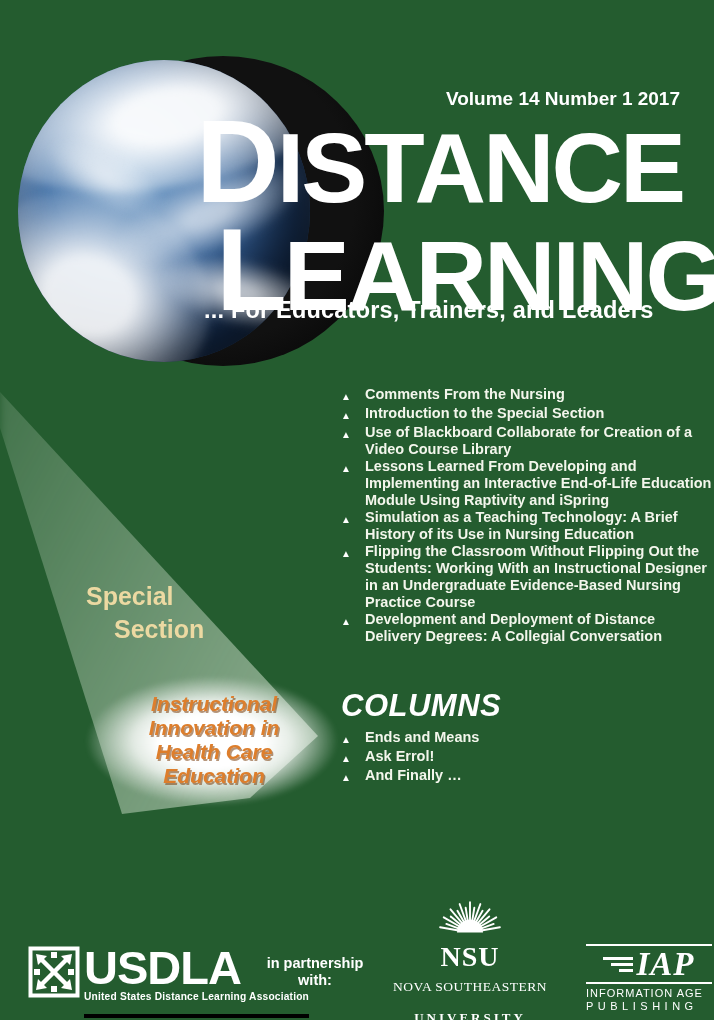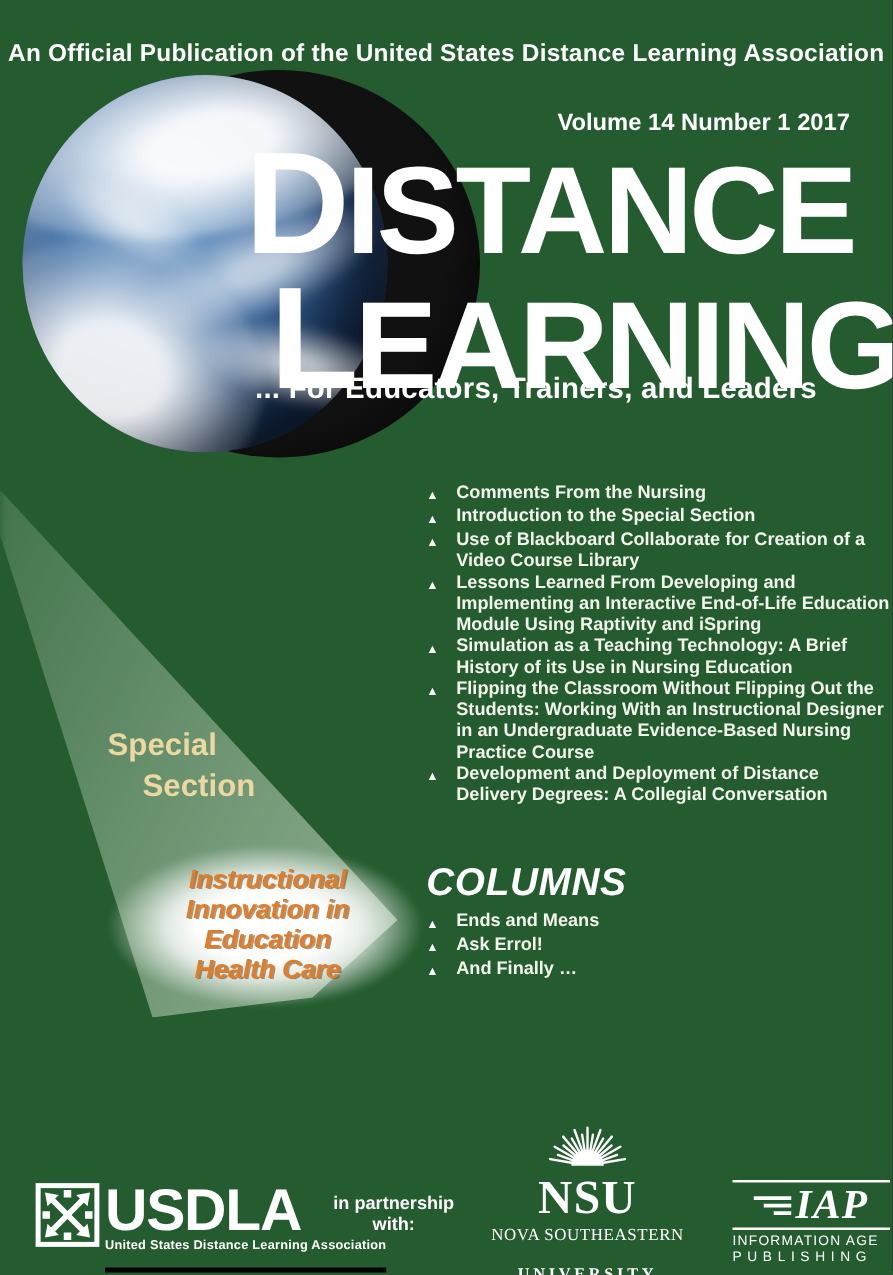--- a/index.html
+++ b/index.html
@@ -95,40 +95,39 @@
   .usdla-acr { font-weight:bold; font-size:47px; line-height:44px; letter-spacing:-1px; }
   .usdla-full {
     font-weight:bold; font-size:10.2px; letter-spacing:.2px; margin-top:1px;
     border-bottom:4px solid #000000; padding-bottom:12px; white-space:nowrap;
   }
   .partnership {
     position:absolute; left:250px; top:955px; width:130px; text-align:center;
     color:#fff; font-weight:bold; font-size:14.5px; line-height:17px;
   }
   .nsu { position:absolute; left:380px; top:884px; width:180px; text-align:center; color:#fff; }
-  .nsu-acr { font-family:"Liberation Serif", serif; font-weight:bold; font-size:38px; line-height:38px; letter-spacing:1px; margin-top:-2px; }
+  .nsu-acr { font-family:"Liberation Serif", serif; font-weight:bold; font-size:28px; line-height:38px; letter-spacing:1px; margin-top:-2px; }
   .nsu-l1 { font-family:"Liberation Serif", serif; font-weight:normal; font-size:13.5px; letter-spacing:.5px; margin-top:3px; }
   .nsu-l2 { font-family:Liberation Serif, serif; font-weight:bold; font-size:13px; letter-spacing:3px; margin-top:15px; }
   .nsu-rule { height:2px; background:#fff; margin:4px 6px 3px 6px; }
   .iap { position:absolute; left:586px; top:944px; width:126px; color:#fff; }
   .iap-rule { height:2px; background:#fff; }
   .iap-mid { display:flex; align-items:center; justify-content:center; padding:1px 0 1px 0; }
   .iap-stripes { display:flex; flex-direction:column; align-items:flex-end; gap:3px; margin-right:3px; }
   .iap-stripes span { display:block; height:3px; background:#fff; }
   .iap-s1 { width:30px; } .iap-s2 { width:22px; } .iap-s3 { width:14px; }
   .iap-acr { font-family:"Liberation Serif", serif; font-weight:bold; font-style:italic; font-size:33px; line-height:34px; letter-spacing:1px; }
   .iap-l1 { font-size:11px; letter-spacing:1px; margin-top:3px; }
   .iap-l2 { font-size:11px; letter-spacing:4.5px; margin-top:1px; }
 </style>
 </head>
 <body>
 
 <div class="page">
 
-  <div class="banner">An Official Publication of the United States Distance Learning Association</div>
 
   <div class="globe">
     <div class="globe-shadow"></div>
     <div class="earth">
       <div class="cloud c1"></div>
       <div class="cloud c2"></div>
       <div class="cloud c3"></div>
       <div class="cloud c4"></div>
       <div class="cloud c5"></div>
     </div>
@@ -146,22 +145,22 @@
   <div class="glow"></div>
 
   <div class="special">
     <div class="sp1">Special</div>
     <div class="sp2">Section</div>
   </div>
 
   <div class="topic">
     <div>Instructional</div>
     <div>Innovation in</div>
+    <div>Health Care</div>
     <div>Education</div>
-    <div>Health Care</div>
   </div>
 
   <section class="toc toc-articles">
     <ul>
       <li>
           <span class="tri">▲</span>
           <span class="txt">Comments From the Nursing</span>
         </li>
       <li>
           <span class="tri">▲</span>

